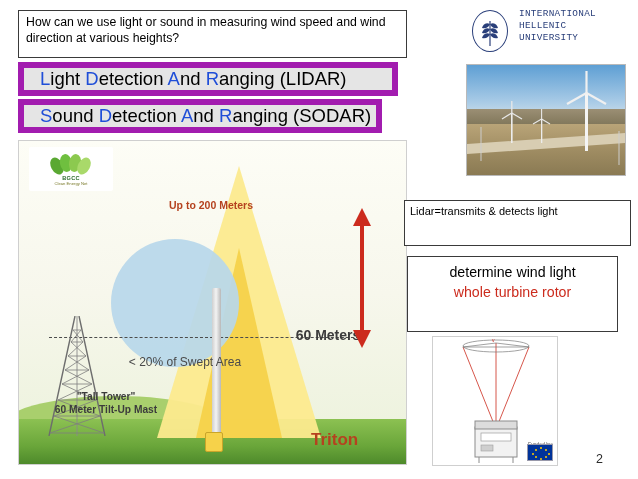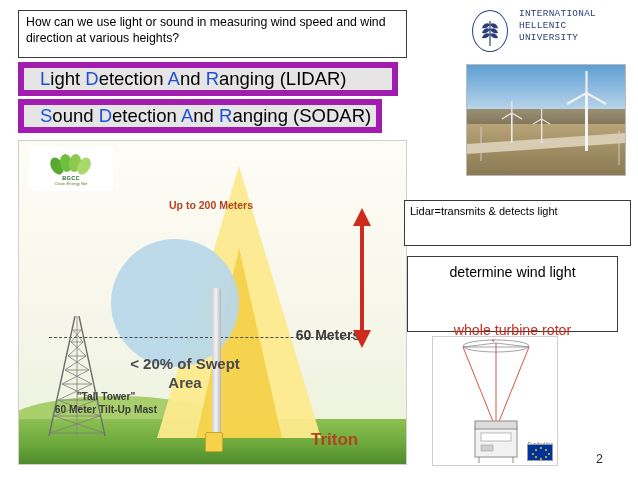--- a/index.html
+++ b/index.html
@@ -154,21 +154,21 @@
   }
   .dg-label {
     position: absolute;
     color: #b5421f;
     font-weight: bold;
     font-size: 10.5px;
     text-align: center;
     line-height: 1.25;
   }
   .dg-label.dark { color: #3c3c3c; font-weight: bold; }
-  .dg-label.thin { color: #4a4a4a; font-weight: bold; font-size: 15px; }
+  .dg-label.thin { color: #4a4a4a; font-weight: normal; font-size: 12px; }
 
   .lattice {
     position: absolute;
     left: 22px; bottom: 28px;
     width: 72px; height: 120px;
   }
   .tower-tube {
     position: absolute;
     left: 193px; bottom: 26px;
     width: 9px; height: 150px;
@@ -218,21 +218,21 @@
     left: 407px; top: 256px;
     width: 211px; height: 76px;
     border: 1px solid #3a3a3a;
     background: #ffffff;
     padding: 6px 4px;
     font-size: 14.2px;
     line-height: 1.4;
     text-align: center;
     color: #000;
   }
-  .necessary-box .red { color: #cc2b1d; margin-top: 38px; }
+  .necessary-box .red { color: #cc2b1d; }
 
   
   .device {
     position: absolute;
     left: 432px; top: 336px;
     width: 126px; height: 130px;
     border: 1px solid #cfcfcf;
     background: #ffffff;
     overflow: hidden;
   }

